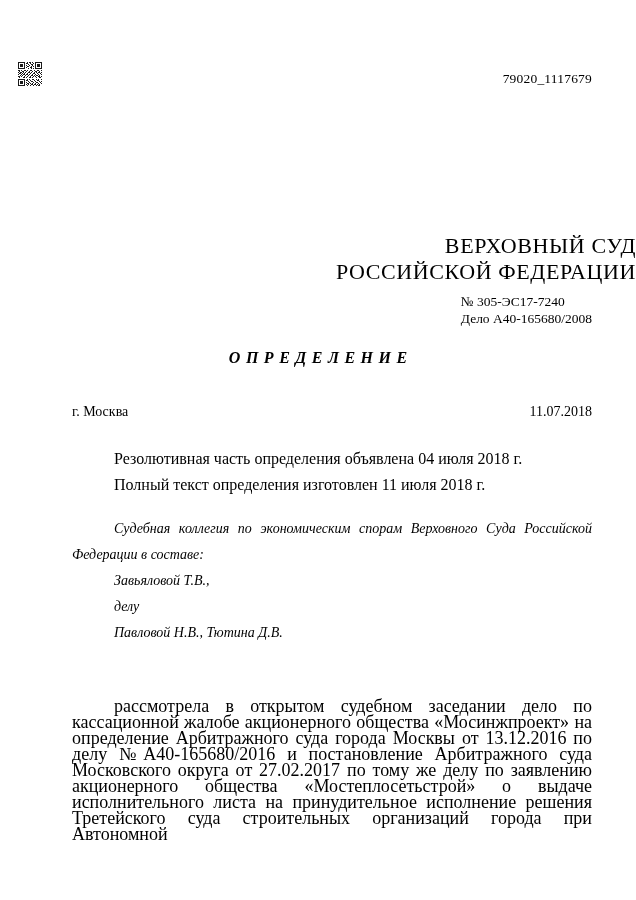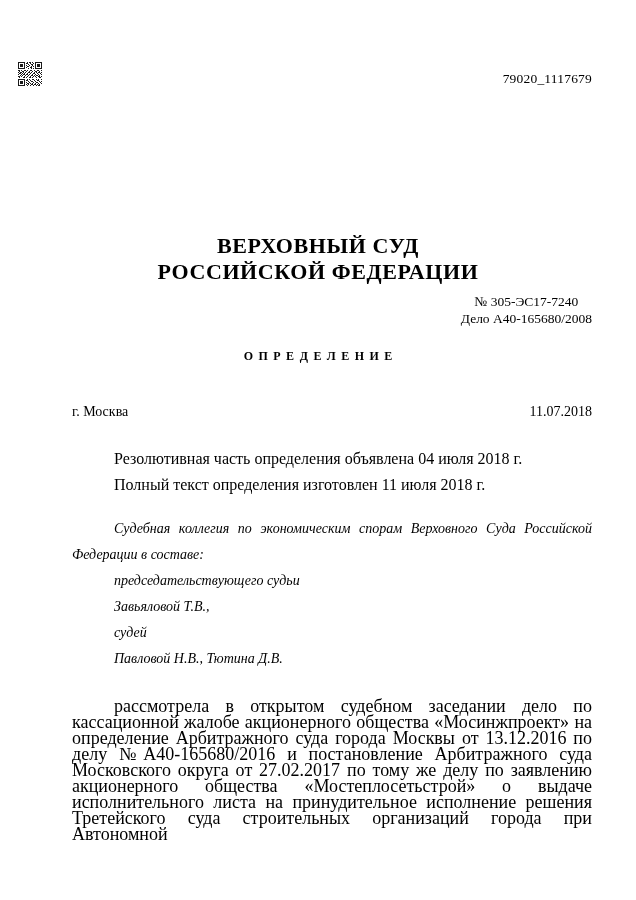--- a/index.html
+++ b/index.html
@@ -44,48 +44,49 @@
     white-space: nowrap;
     text-align: right;
   }
 
   
   .court-title {
     position: absolute;
     left: 0;
     right: 0;
     top: 196px;
-    text-align: center;
-    font-weight: bold;
+    text-align: right;
+    font-weight: normal;
     font-size: 22px;
     line-height: 26px;
     letter-spacing: 0.6px;
   }
   .court-title .line2 { display: block; }
 
   .case-numbers {
     position: absolute;
     right: 44px;
     top: 256px;
-    text-align: center;
+    text-align: left;
     font-size: 13.5px;
     line-height: 17px;
   }
   .case-numbers div { white-space: nowrap; }
 
   .doc-kind {
     position: absolute;
     left: 0;
     right: 0;
     top: 312px;
     text-align: center;
     font-weight: bold;
-    font-size: 12px;
+    font-size: 16px;
     letter-spacing: 5.5px;
     text-indent: 5.5px;
+    font-style: italic;
   }
 
   
   .city-date {
     position: absolute;
     left: 72px;
     right: 44px;
     top: 367px;
     font-size: 14px;
     display: flex;
@@ -305,21 +306,20 @@
     <span>11.07.2018</span>
   </div>
 
   <div class="announce">
     <p>Резолютивная часть определения объявлена 04 июля 2018 г.</p>
     <p>Полный текст определения изготовлен 11 июля 2018 г.</p>
   </div>
 
   <div class="panel">
     <p class="justified">Судебная коллегия по экономическим спорам Верховного Суда Российской Федерации в составе:</p>
-    <p class="indented">председательствующего судьи</p>
     <p class="indented">Завьяловой Т.В.,</p>
-    <p class="indented">судей</p>
+    <p class="indented">делу</p>
     <p class="indented">Павловой Н.В., Тютина Д.В.</p>
   </div>
 
   <div class="body-text">рассмотрела в открытом судебном заседании дело по кассационной жалобе акционерного общества «Мосинжпроект» на определение Арбитражного суда города Москвы от 13.12.2016 по делу №А40-165680/2016 и постановление Арбитражного суда Московского округа от 27.02.2017 по тому же делу по заявлению акционерного общества «Мостеплосетьстрой» о выдаче исполнительного листа на принудительное исполнение решения Третейского суда строительных организаций города при Автономной</div>
 
 </div>
 
 </body></html>

